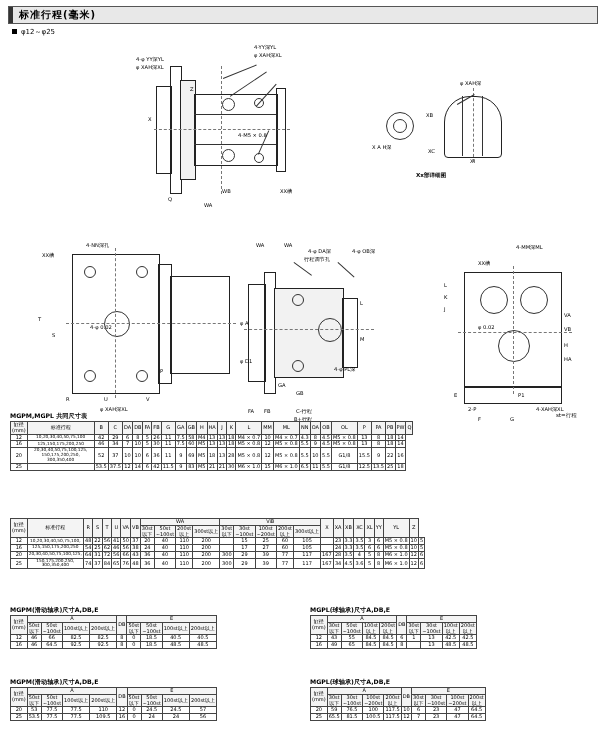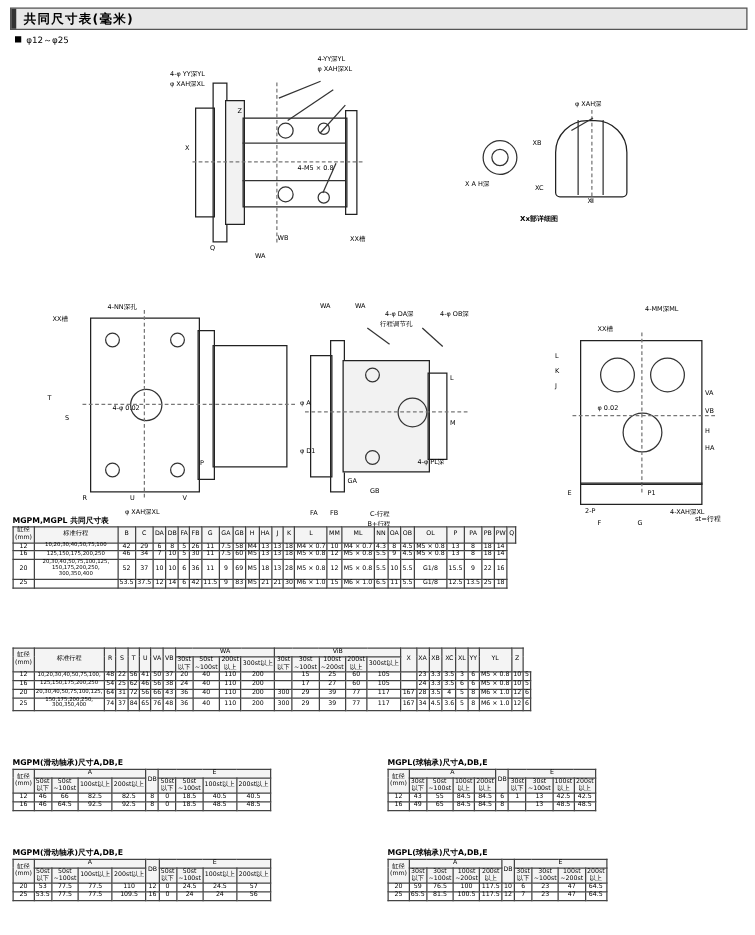--- a/index.html
+++ b/index.html
@@ -54,21 +54,21 @@
   .stn{position:absolute;font-size:5.5px;}
   .small{font-size:4.3px;}
 </style>
 </head>
 <body>
 
 <div class="page">
 
   <div class="hdr">
     <div class="bar"></div>
-    <div class="t">共同尺寸表(毫米)</div>
+    <div class="t">标准行程(毫米)</div>
   </div>
   <div class="subhdr">
     <span class="sq"></span><span>φ12～φ25</span>
   </div>
 
   <div class="draw">
 
     <div class="dv" style="left:148px;top:50px;width:14px;height:86px;"></div>
     <div class="dv" style="left:162px;top:30px;width:10px;height:126px;"></div>
     <div class="dv gray" style="left:172px;top:44px;width:14px;height:98px;"></div>

